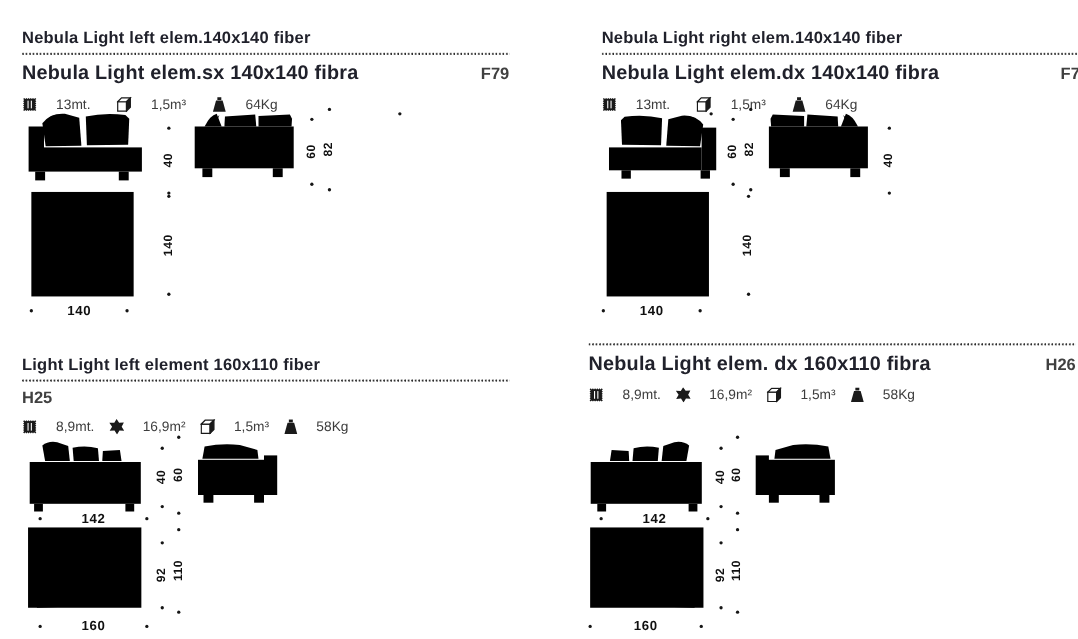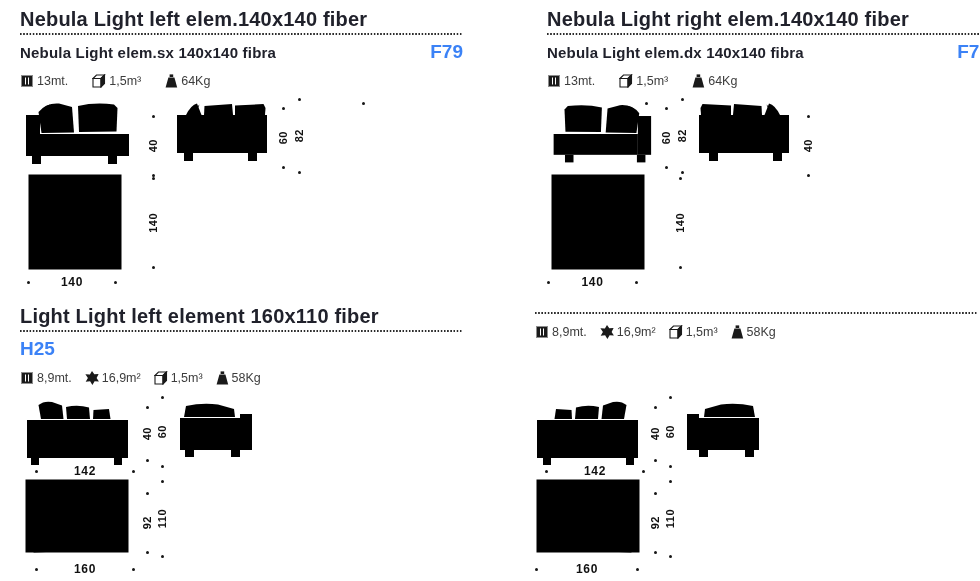--- a/index.html
+++ b/index.html
@@ -4,29 +4,29 @@
 <style>
   html,body{margin:0;padding:0;background:#ffffff;}
   body{width:980px;height:581px;position:relative;font-family:"Liberation Sans",sans-serif;overflow:hidden;}
 
   .panel{position:absolute;width:443px;height:287px;}
   #p0{left:20px;top:10px}
   #p1{left:547px;top:10px}
   #p2{left:20px;top:307px}
   #p3{left:535px;top:307px}
 
-  .t-en{font-size:20px;font-weight:700;color:#20212b;letter-spacing:.2px;line-height:17px;margin-top:1px;}
+  .t-en{font-size:15px;font-weight:700;color:#20212b;letter-spacing:.2px;line-height:17px;margin-top:16px;}
   .dotline{height:2px;margin-top:5px;background-image:radial-gradient(circle at 1px 1px,#2b2b2b .8px,transparent 1px);background-size:3.2px 2px;background-repeat:repeat-x;}
   .t-row{display:flex;justify-content:space-between;align-items:baseline;margin-top:6px;}
-  .t-it{font-size:15px;font-weight:700;color:#20212b;letter-spacing:.2px;}
-  .code{font-size:19px;font-weight:700;color:#3b82f6;}
+  .t-it{font-size:18px;font-weight:700;color:#20212b;letter-spacing:.2px;}
+  .code{font-size:15px;font-weight:700;color:#404040;}
 
   .specs{display:flex;align-items:center;gap:24px;margin-top:9px;height:18px;}
   .specs.tight{gap:13px;}
-  .spec{display:flex;align-items:center;gap:3px;font-size:12.5px;color:#3d3d3d;}
+  .spec{display:flex;align-items:center;gap:17px;font-size:12.5px;color:#3d3d3d;}
   .spec svg{display:block;}
 
   .draw{position:absolute;left:0;top:85px;width:443px;height:200px;}
   .dwg{position:absolute;}
   .mx{transform:scaleX(-1);}
 
   .vd{position:absolute;width:14px;display:flex;flex-direction:column;align-items:center;justify-content:space-between;}
   .vlbl{writing-mode:vertical-rl;transform:rotate(180deg);font-size:11px;font-weight:700;color:#101010;letter-spacing:.5px;}
   .hd{position:absolute;height:14px;display:flex;align-items:center;justify-content:space-between;}
   .hlbl{font-size:12px;font-weight:700;color:#101010;letter-spacing:.6px;}
@@ -317,20 +317,24 @@
     <div class="hd" style="left:15px;top:170px;width:100px">
         <i class="dot"></i>
         <span class="hlbl">160</span>
         <i class="dot"></i>
       </div>
   </div>
 </section>
 
 <section class="panel" id="p3">
   <div class="dotline"></div>
+  <div class="t-row">
+    <span class="t-it">Nebula Light elem. dx 160x110 fibra</span>
+    <span class="code">H26</span>
+  </div>
   <div class="specs tight">
     <span class="spec">
         <svg width="14" height="14" viewBox="0 0 14 14">
           <use href="#ico-swatch"></use>
         </svg>
         <span>8,9mt.</span>
       </span>
     <span class="spec">
         <svg width="14" height="14" viewBox="0 0 14 14">
           <use href="#ico-hide"></use>

